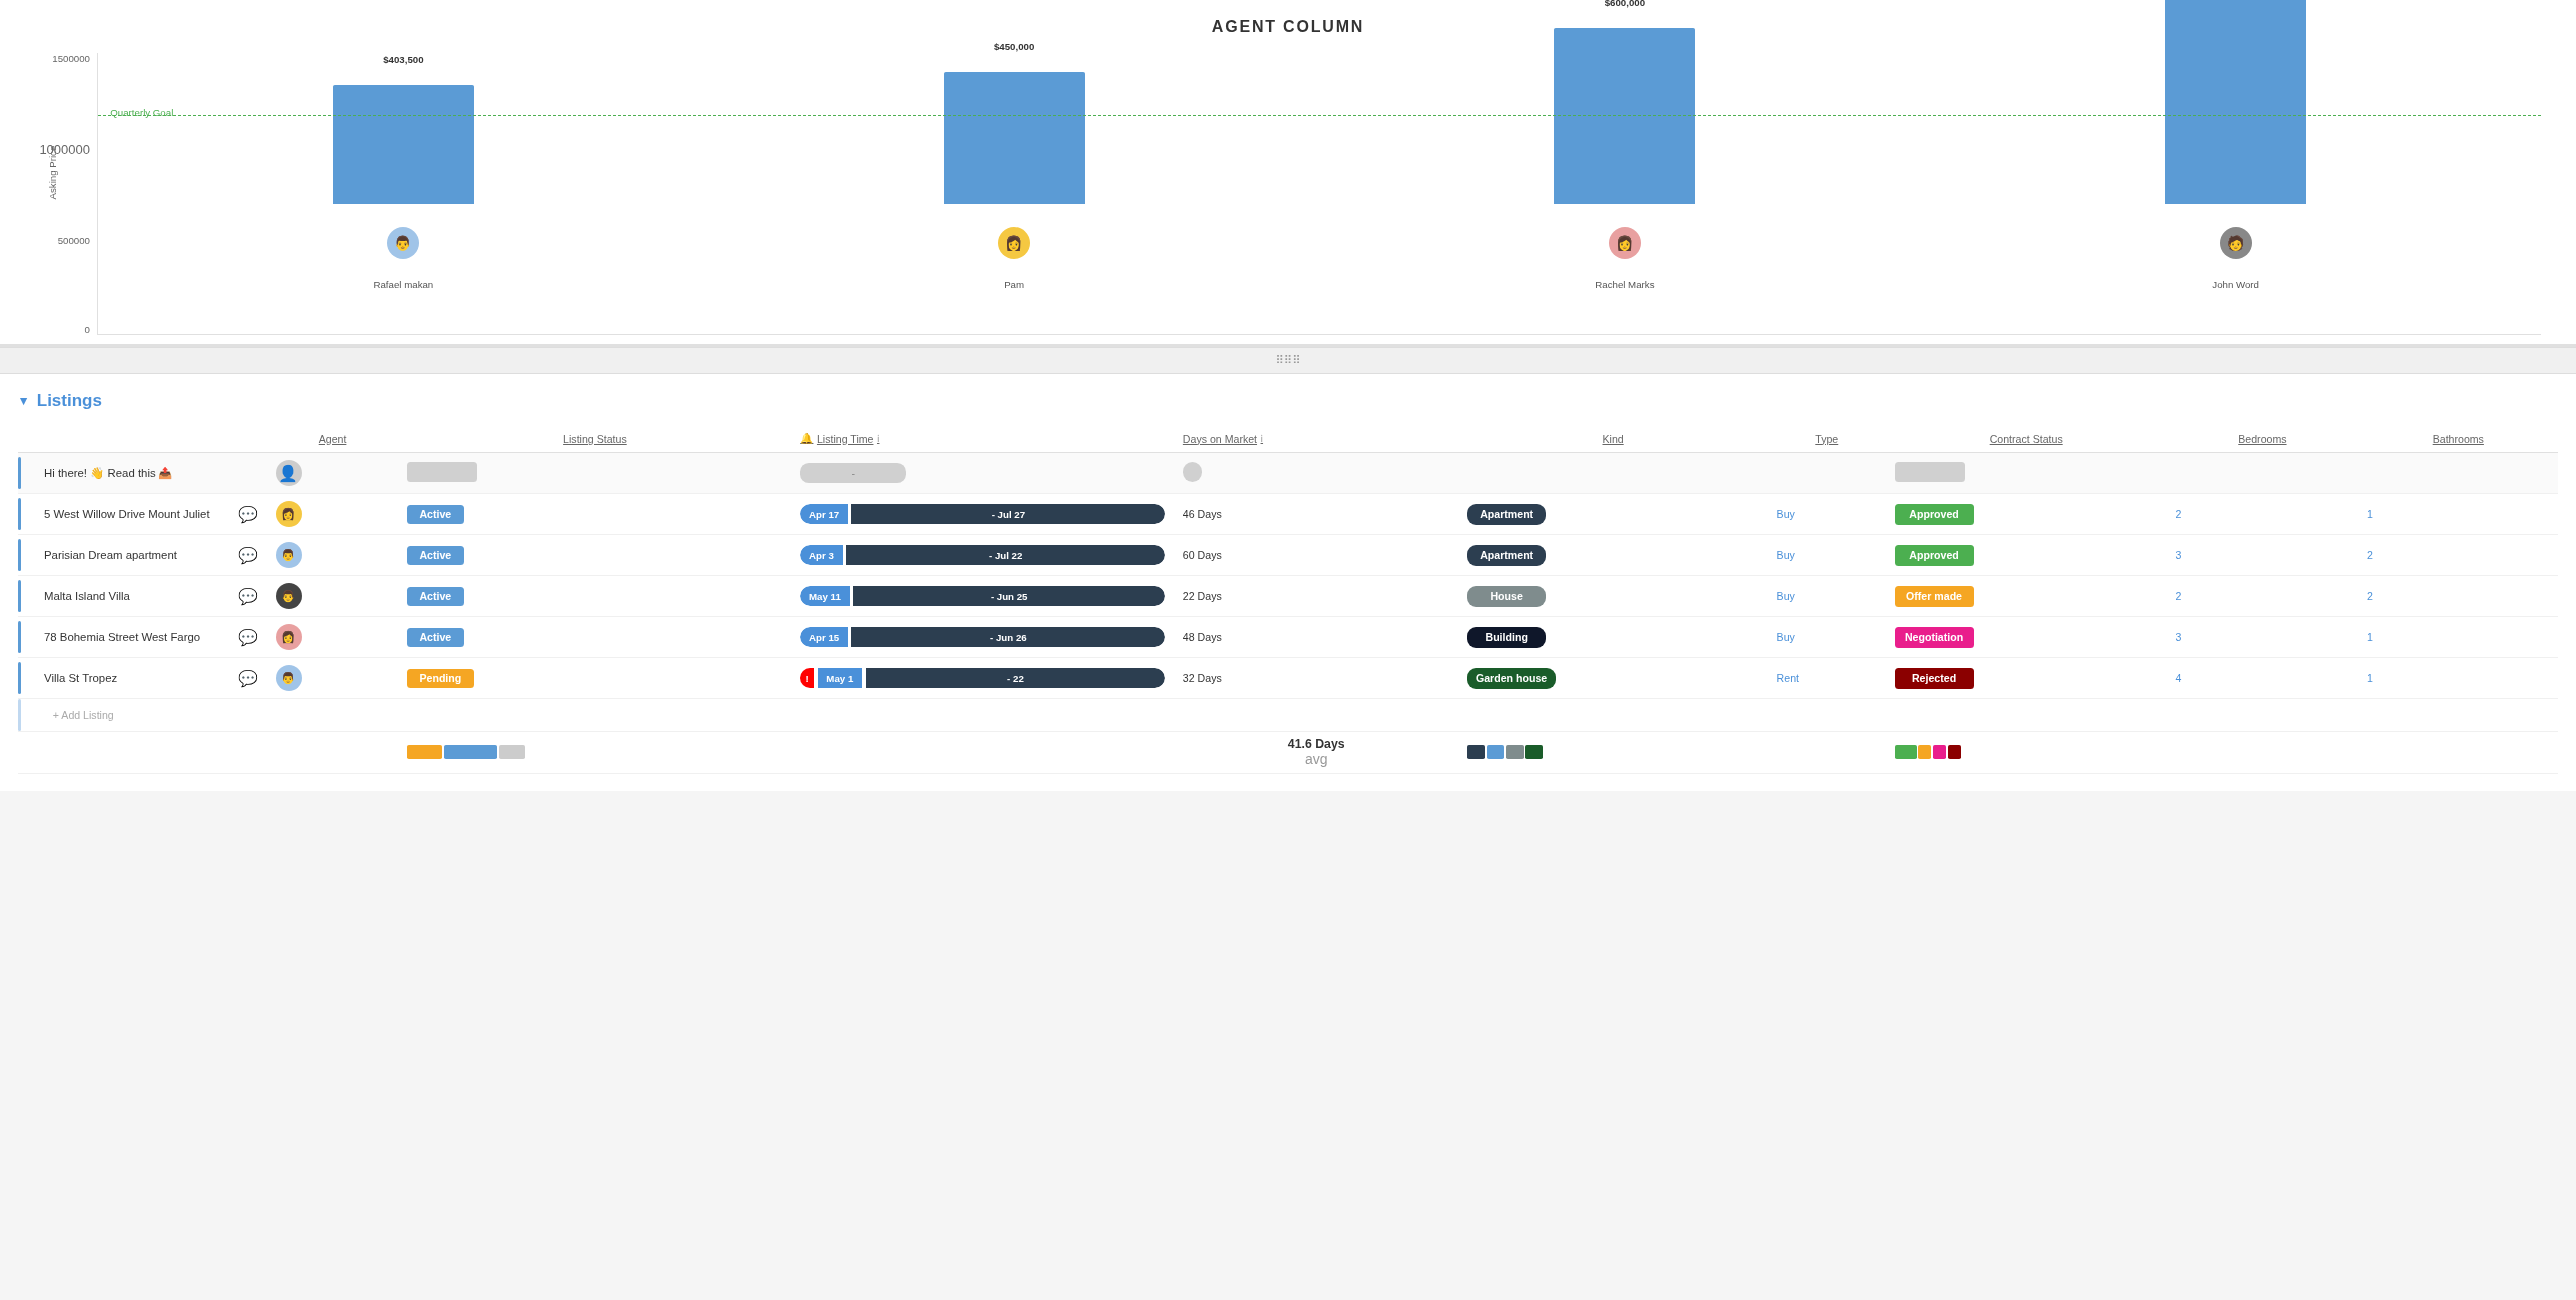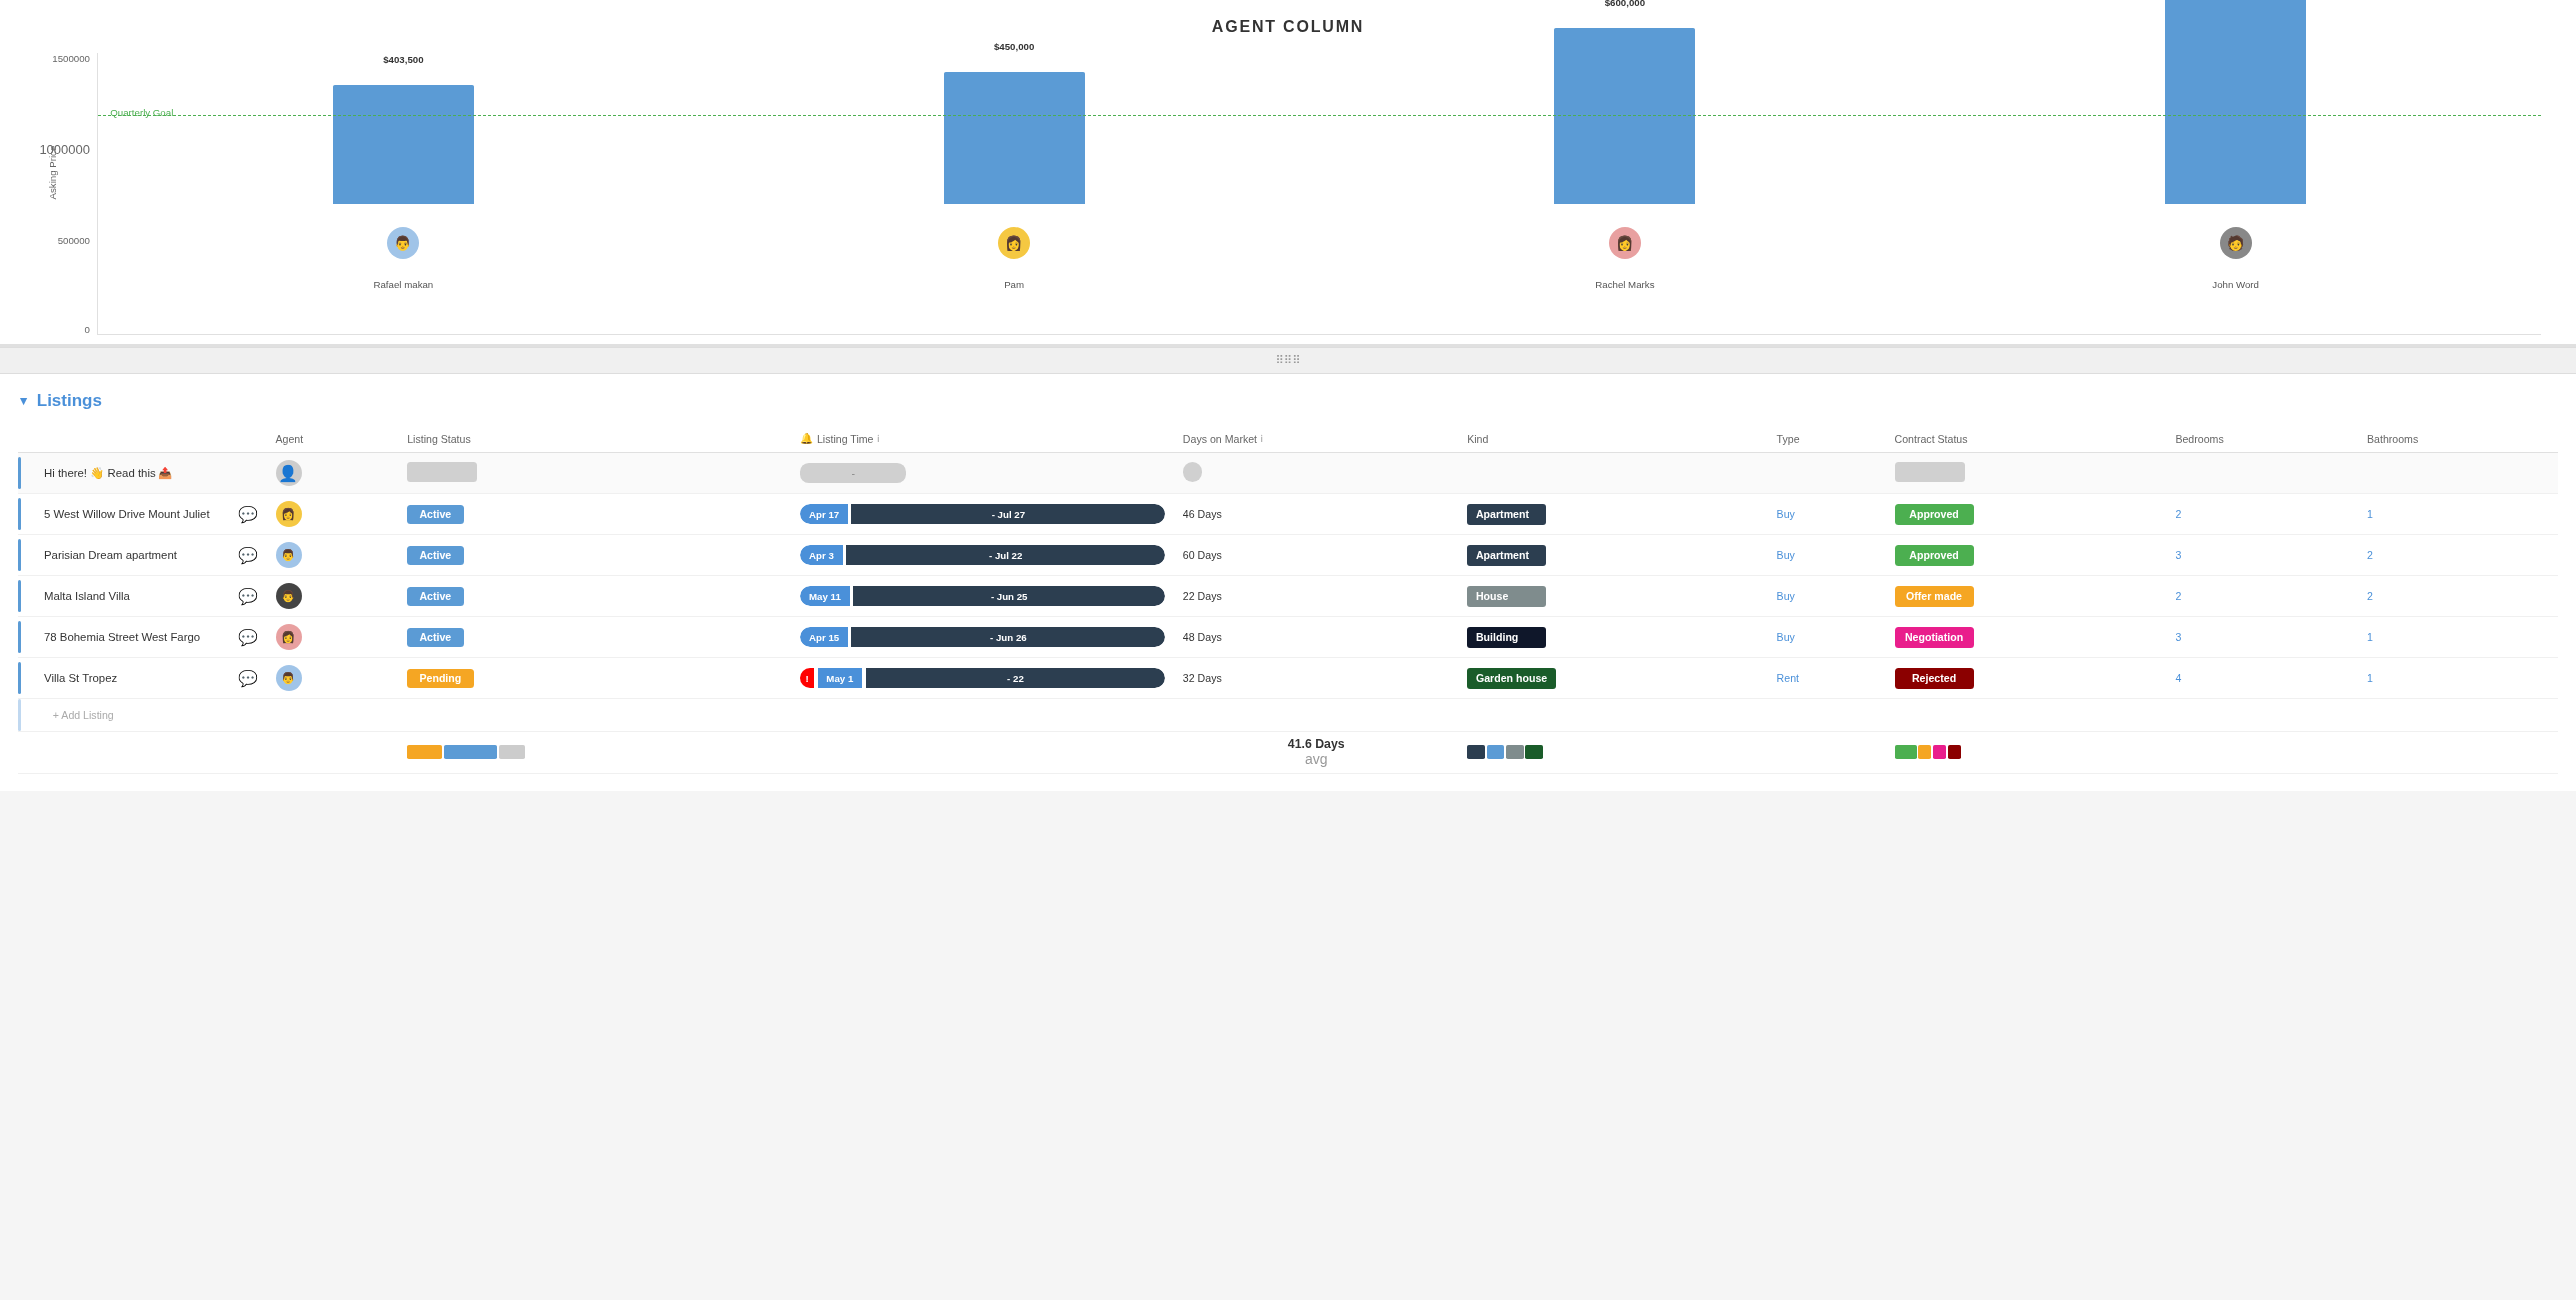--- a/index.html
+++ b/index.html
@@ -127,22 +127,23 @@
     
     .listings-table {
       width: 100%;
       border-collapse: collapse;
     }
     .listings-table th {
       font-size: 10.6px;
       color: #666;
       font-weight: 500;
       padding: 7px 8.8px;
-      text-align: left;
+      text-align: center;
       border-bottom: 0.9px solid #e0e0e0;
+      text-decoration: underline;
     }
     .listings-table td {
       padding: 7px 8.8px;
       border-bottom: 0.9px solid #f0f0f0;
       vertical-align: middle;
     }
     .agent-thumb {
       width: 26px;
       height: 26px;
       border-radius: 50%;
@@ -190,24 +191,25 @@
     }
 
     .days-text {
       font-size: 10.6px;
       color: #333;
     }
 
     .kind-badge {
       display: inline-block;
       padding: 4.4px 8.8px;
-      border-radius: 3px;
+      border-radius: 9px;
       font-size: 10.6px;
       color: #fff;
       font-weight: 600;
+      text-align: center;
       min-width: 79px;
     }
     .kind-apartment { background: #2c3e50; }
     .kind-house { background: #7f8c8d; }
     .kind-building { background: #0f172a; }
     .kind-garden { background: #1a5c2a; }
 
     .type-link {
       color: #4A90D9;
       text-decoration: none;

